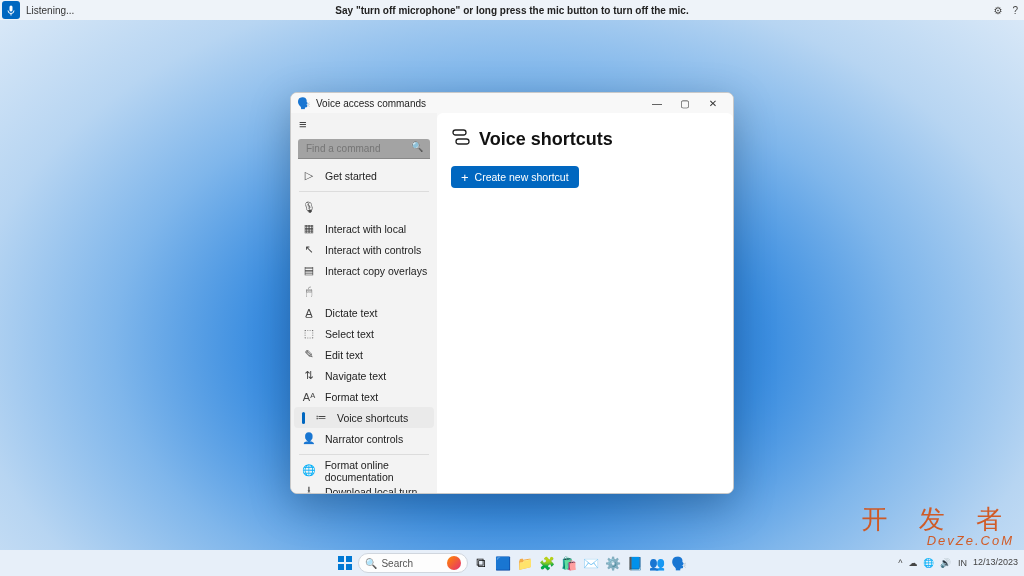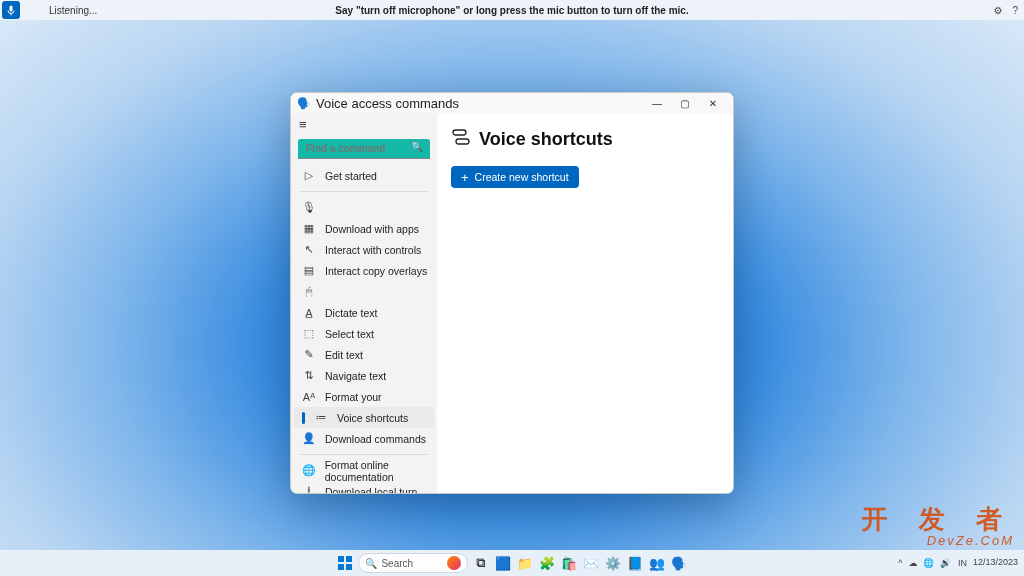--- a/index.html
+++ b/index.html
@@ -2,50 +2,50 @@
 <html><head>
 <meta charset="utf-8">
 <style>
   * { box-sizing: border-box; margin: 0; padding: 0; font-family: "Segoe UI", sans-serif; }
   html, body { width: 1024px; height: 576px; overflow: hidden; }
   body {
     background: radial-gradient(ellipse at 50% 60%, #0b5fc1 0%, #1b74d6 20%, #3a8de0 35%, #7fb6eb 55%, #b7d5f2 75%, #dceaf8 100%);
     position: relative;
   }
   
-  .voice-bar { position:absolute; top:0; left:0; right:0; height:20px; background:#eef3f9; display:flex; align-items:center; font-size:10px; color:#333;gap:23px; }
+  .voice-bar { position:absolute; top:0; left:0; right:0; height:20px; background:#eef3f9; display:flex; align-items:center; font-size:10px; color:#333; }
   .voice-bar .mic-btn { width:18px; height:18px; background:#0067c0; border-radius:3px; margin-left:2px; display:flex; align-items:center; justify-content:center; color:#fff; font-size:10px; }
   .voice-bar .listening { margin-left:6px; }
   .voice-bar .hint { position:absolute; left:50%; transform:translateX(-50%); font-weight:600; color:#222; }
   .voice-bar .right { position:absolute; right:6px; display:flex; gap:10px; align-items:center; color:#444; }
   
   .wm { position:absolute; right:10px; bottom:28px; text-align:right; }
-  .wm .main { font-size:26px; letter-spacing:12px; color:#d44f12; font-weight:700; opacity:.9; }
+  .wm .main { font-size:26px; letter-spacing:12px; color:#d44f12; font-weight:400; opacity:.9; }
   .wm .sub { font-size:13px; letter-spacing:2px; color:#d44f12; opacity:.9; margin-top:-4px;font-style:italic; }
   
   .taskbar { position:absolute; bottom:0; left:0; right:0; height:26px; background:#e7eff9; display:flex; align-items:center; }
   .taskbar .center { position:absolute; left:50%; transform:translateX(-50%); display:flex; align-items:center; gap:4px; }
   .taskbar .center .search-pill { display:flex; align-items:center; background:#fdfdfd; border:1px solid #d0d6de; border-radius:12px; height:20px; width:110px; padding:0 6px; font-size:10px; color:#555; }
   .taskbar .center .search-pill .sicon { margin-right:4px; font-size:10px; }
   .taskbar .center .search-pill .dot { margin-left:auto; width:14px; height:14px; border-radius:50%; background:linear-gradient(135deg,#ff8a00,#e52e71); }
   .taskbar .center .tb-icon { width:18px; height:18px; display:flex; align-items:center; justify-content:center; font-size:13px; }
   .taskbar .tray { position:absolute; right:6px; display:flex; align-items:center; gap:6px; font-size:9px; color:#444; }
   .taskbar .tray .datetime { text-align:left; line-height:1.05; }
   
   .window { position:absolute; top:92px; left:290px; width:444px; height:402px; background:#f8f8f8; border:1px solid #c9c9c9; border-radius:7px; box-shadow:0 12px 40px rgba(0,0,0,.25); display:flex; flex-direction:column; overflow:hidden; }
   .win-title { height:20px; display:flex; align-items:center; padding:0 6px; background:#f8f8f8; }
   .win-title .app-icon { width:14px; height:14px; margin-right:5px; display:flex; align-items:center; justify-content:center; font-size:11px; }
-  .win-title .title { font-size:13px; color:#222;text-align:center; }
+  .win-title .title { font-size:10px; color:#222;text-align:center; }
   .win-title .win-btns { margin-left:auto; display:flex; gap:0; }
   .win-title .win-btns div { width:28px; height:20px; display:flex; align-items:center; justify-content:center; font-size:10px; color:#333; }
   .win-body { flex:1; display:flex; }
   .sidebar { width:146px; background:#f3f3f3; display:flex; flex-direction:column; }
   .hamburger { padding:4px 8px; font-size:13px; color:#444; }
   .search-row { margin:2px 7px 6px; position:relative; }
-  .search-row input { width:100%; height:20px; border:none; border-bottom:1px solid #888; background:#14b8a6; border-radius:3px 3px 0 0; padding:0 20px 0 8px; font-size:10px; color:#333; outline:none;font-weight:bold; }
+  .search-row input { width:100%; height:20px; border:none; border-bottom:1px solid #888; background:#a3a3a3; border-radius:3px 3px 0 0; padding:0 20px 0 8px; font-size:10px; color:#333; outline:none; }
   .search-row .sicon { position:absolute; right:6px; top:3px; font-size:10px; color:#666; }
   .nav { flex:1; overflow:auto; }
   .nav .item { display:flex; align-items:center; height:21px; padding:0 8px 0 8px; font-size:10.5px; color:#222; gap:9px; border-left:3px solid transparent; cursor:default; }
   .nav .item .icon { width:14px; text-align:center; font-size:11px; color:#444; }
   .nav .item.selected { background:#eaeaea; border-radius:4px; margin:0 3px; padding-left:5px; }
   .nav .item.selected::before { content:""; width:3px; height:12px; background:#0067c0; border-radius:2px; margin-right:0px; }
   .nav .sep { height:1px; background:#dcdcdc; margin:5px 8px; }
   .content { flex:1; background:#fff; border-radius:6px; margin:0 0 0 0; padding:12px 14px; }
   .content .page-header { display:flex; align-items:center; gap:8px; margin-top:2px; }
   .content .page-header .ph-icon { font-size:17px; color:#222; }
@@ -99,21 +99,21 @@
         <div class="item">
             <span class="icon">▷</span>
             <span>Get started</span>
           </div>
         <div class="sep"></div>
         <div class="item">
             <span class="icon">🎙</span>
           </div>
         <div class="item">
             <span class="icon">▦</span>
-            <span>Download with apps</span>
+            <span>Interact with local</span>
           </div>
         <div class="item">
             <span class="icon">↖</span>
             <span>Interact with controls</span>
           </div>
         <div class="item">
             <span class="icon">▤</span>
             <span>Interact copy overlays</span>
           </div>
         <div class="item">
@@ -130,29 +130,29 @@
         <div class="item">
             <span class="icon">✎</span>
             <span>Edit text</span>
           </div>
         <div class="item">
             <span class="icon">⇅</span>
             <span>Navigate text</span>
           </div>
         <div class="item">
             <span class="icon">Aᴬ</span>
-            <span>Format your</span>
+            <span>Format text</span>
           </div>
         <div class="item selected">
             <span class="icon">≔</span>
             <span>Voice shortcuts</span>
           </div>
         <div class="item">
             <span class="icon">👤</span>
-            <span>Download commands</span>
+            <span>Narrator controls</span>
           </div>
         <div class="sep"></div>
         <div class="item">
             <span class="icon">🌐</span>
             <span>Format online documentation</span>
           </div>
         <div class="item">
             <span class="icon">⭳</span>
             <span>Download local turn</span>
           </div>

